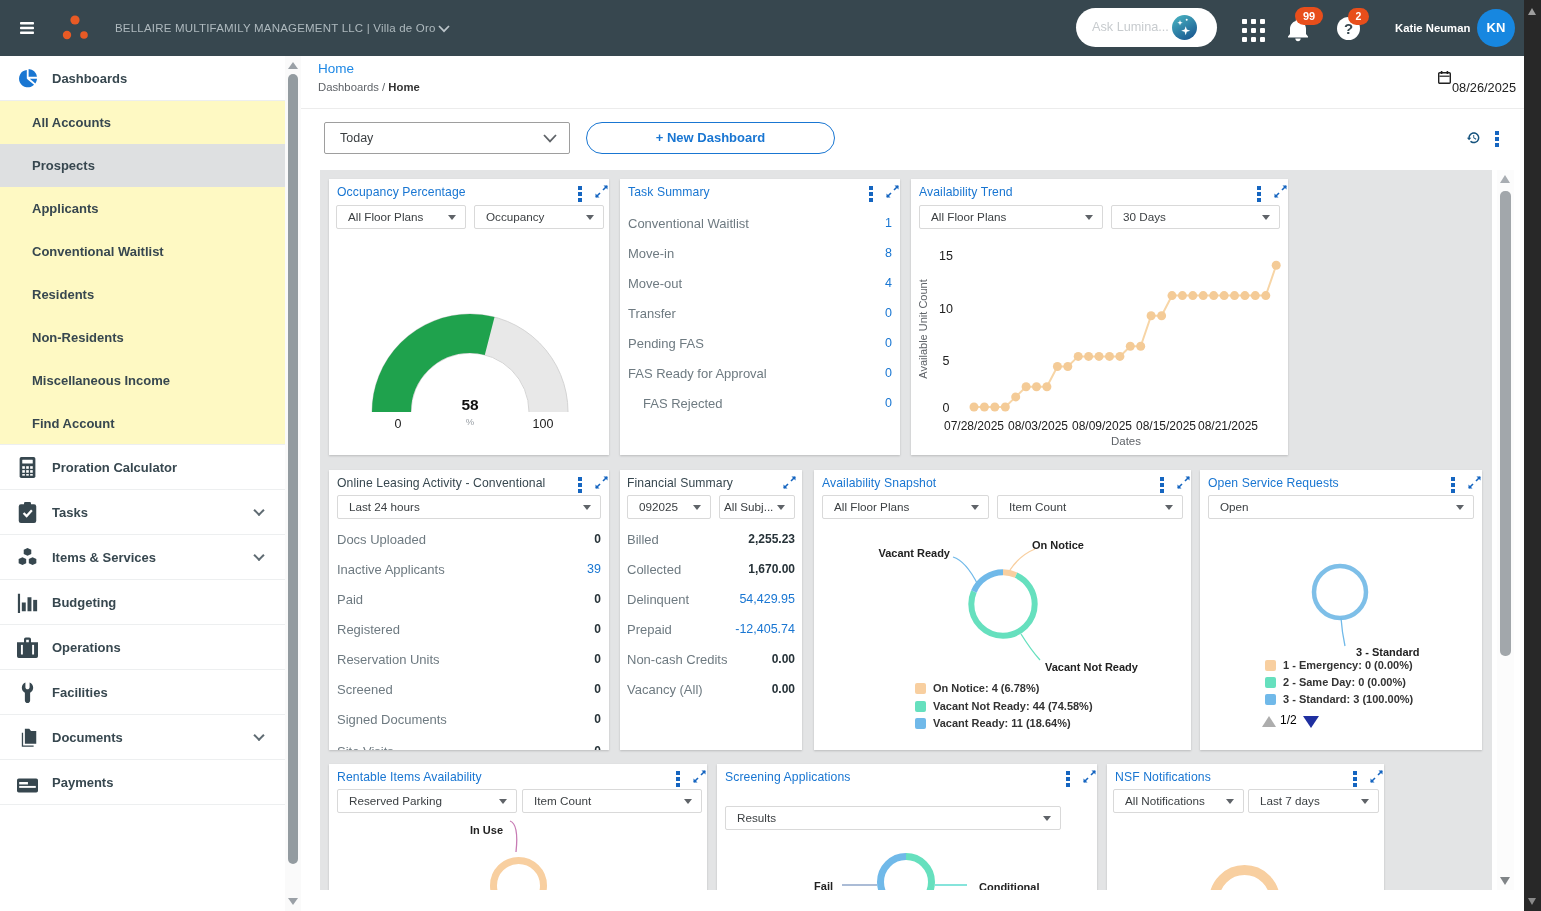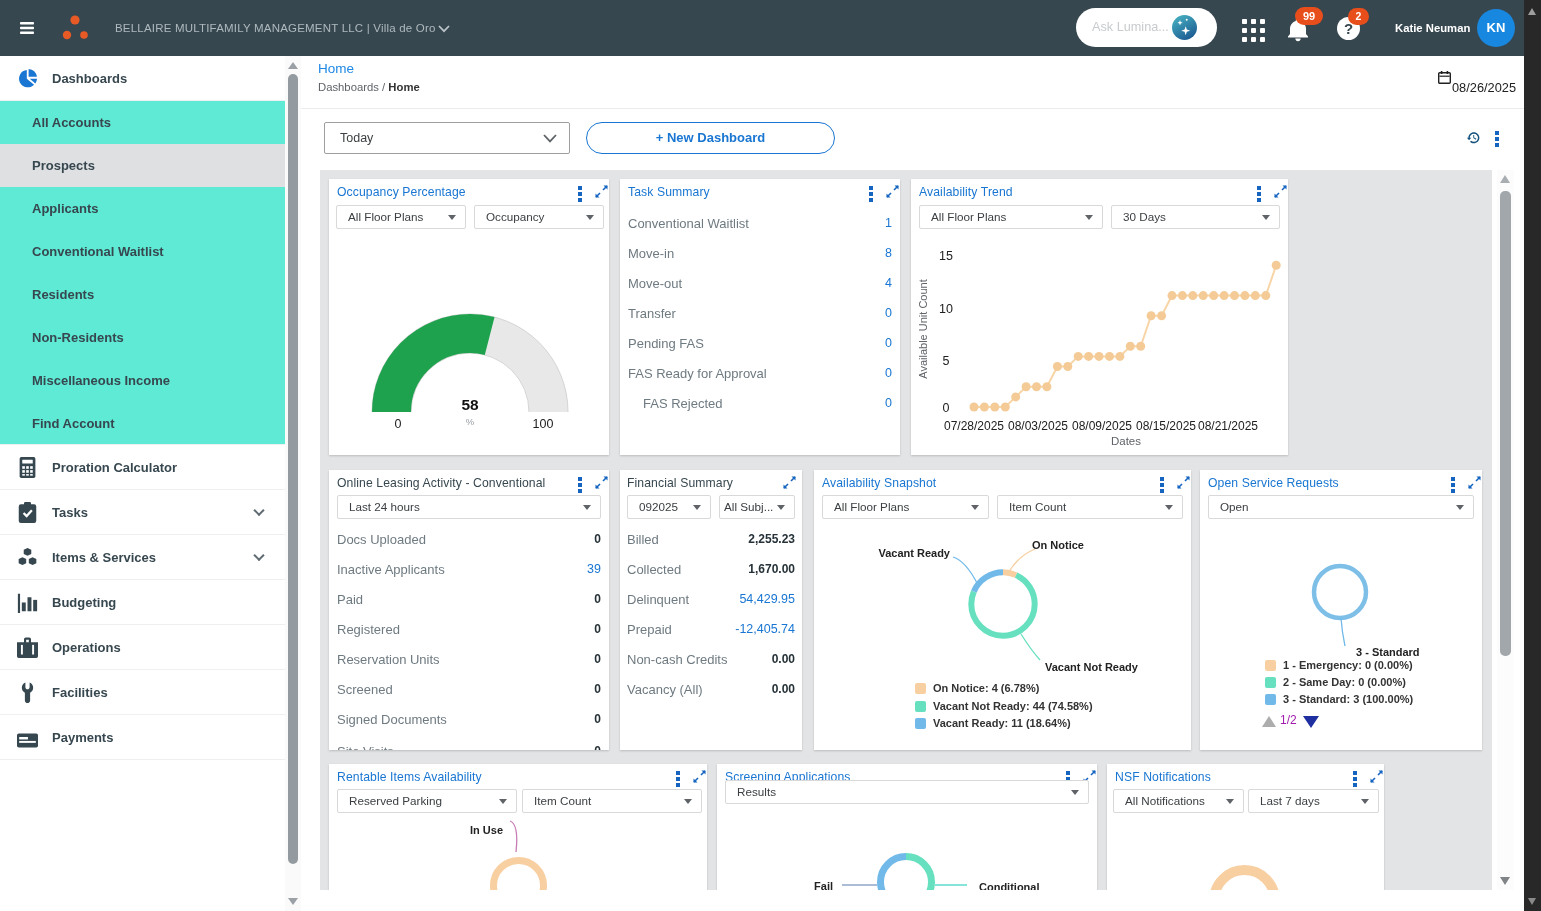--- a/index.html
+++ b/index.html
@@ -12,21 +12,21 @@
 .ctitle { position:absolute; font-size:12.2px; letter-spacing:0.1px; }
 .blue { color:#1976D2; }
 .dd { position:absolute; height:24px; border:1px solid #D9D9D9; border-radius:2px; background:#fff; font-size:11.7px; color:#3c4043; line-height:22px; padding-left:11px; }
 .dd .car { position:absolute; right:9px; top:9px; width:0; height:0; border-left:4.5px solid transparent; border-right:4.5px solid transparent; border-top:5.5px solid #5f6368; }
 .row { position:absolute; font-size:13px; color:#6e7a81; }
 .val { position:absolute; font-size:12.5px; text-align:right; }
 .vblue { color:#1976D2; }
 .vdark { color:#263238; font-weight:bold; font-size:12px; }
 .sitem { position:relative; height:45px; line-height:45px; color:#37474F; font-size:13px; font-weight:bold; border-bottom:1px solid #EDEFF0; }
 .sitem .txt { margin-left:52px; }
-.ssub { position:relative; height:43px; line-height:43px; background:#5eead4; color:#37474F; font-size:13px; font-weight:bold; }
+.ssub { position:relative; height:43px; line-height:43px; background:#fef9c3; color:#37474F; font-size:13px; font-weight:bold; }
 .ssub .txt { margin-left:32px; }
 .chev { position:absolute; right:22px; top:50%; width:8px; height:8px; border-right:2px solid #5f6b72; border-bottom:2px solid #5f6b72; }
 .chev.down { transform:translateY(-70%) rotate(45deg); }
 .chev.up { transform:translateY(-30%) rotate(225deg); }
 .sicon { position:absolute; left:17px; top:12px; width:21px; height:21px; }
 .kebab { position:absolute; width:4px; }
 .kebab i { display:block; width:3.6px; height:3.6px; background:#1565C0; margin-bottom:2.4px; }
 .legend { position:absolute; font-size:11px; font-weight:bold; color:#333; }
 .legend .sq { display:inline-block; width:11px; height:11px; border-radius:2px; vertical-align:-2px; margin-right:7px; }
 </style>
@@ -161,20 +161,28 @@
         <rect x="4.5" y="9" width="2.2" height="11" fill="#fff"></rect>
         <rect x="17.3" y="9" width="2.2" height="11" fill="#fff"></rect>
       </svg>
     <span class="txt">Operations</span>
   </div>
   <div class="sitem">
     <svg class="sicon" viewBox="0 0 24 24" fill="#37474F">
         <path fill-rule="evenodd" d="M9.6 0.6 C7.2 1.5 5.5 3.9 5.5 6.6 C5.5 9.1 6.9 11.2 9 12.2 L9 21 C9 22.6 10.3 24 12 24 C13.7 24 15 22.6 15 21 L15 12.2 C17.1 11.2 18.5 9.1 18.5 6.6 C18.5 3.9 16.8 1.5 14.4 0.6 L14.4 6 C14.4 7.3 13.3 8.4 12 8.4 C10.7 8.4 9.6 7.3 9.6 6 Z"></path>
       </svg>
     <span class="txt">Facilities</span>
+  </div>
+  <div class="sitem">
+    <svg class="sicon" viewBox="0 0 24 24" fill="#37474F">
+        <path d="M9 2 L14 2 L16 4.5 L22 4.5 L22 19 L9 19 Z"></path>
+        <path d="M7 6.5 L7 21 L19 21 L19 22.5 L5.5 22.5 L5.5 6.5 Z"></path>
+      </svg>
+    <span class="txt">Documents</span>
+    <div class="chev down"></div>
   </div>
   <div class="sitem">
     <svg class="sicon" style="top:15px;" viewBox="0 0 24 16" fill="#37474F">
         <rect x="0" y="0" width="24" height="16" rx="2"></rect>
         <rect x="2.5" y="4" width="10" height="2.8" fill="#fff"></rect>
         <rect x="2.5" y="8.5" width="19" height="2.2" fill="#fff"></rect>
       </svg>
     <span class="txt">Payments</span>
   </div>
 </div>
@@ -453,21 +461,21 @@
     <div class="dd" style="left:8px;top:25px;width:266px;">Open<span class="car"></span></div>
     <svg class="abs" style="left:0;top:40px;" width="282" height="240" viewBox="0 0 282 240">
       <circle cx="140" cy="82" r="26" fill="none" stroke="#7EBFE8" stroke-width="4.5"></circle>
       <path d="M141 108 Q142 122 145 136" fill="none" stroke="#70B9E9" stroke-width="1.3"></path>
       <text x="156" y="146" font-size="11" font-weight="bold" fill="#222" font-family="Liberation Sans">3 - Standard</text>
     </svg>
     <div class="legend" style="left:65px;top:189px;"><span class="sq" style="background:#F8CFA0;"></span>1 - Emergency: 0 (0.00%)</div>
     <div class="legend" style="left:65px;top:206px;"><span class="sq" style="background:#66E0BE;"></span>2 - Same Day: 0 (0.00%)</div>
     <div class="legend" style="left:65px;top:223px;"><span class="sq" style="background:#70B9E9;"></span>3 - Standard: 3 (100.00%)</div>
     <div class="abs" style="left:62px;top:246px;width:0;height:0;border-left:7px solid transparent;border-right:7px solid transparent;border-bottom:11px solid #ADADAD;"></div>
-    <div class="abs" style="left:80px;top:243px;font-size:12px;color:#a21caf;">1/2</div>
+    <div class="abs" style="left:80px;top:243px;font-size:12px;color:#000000;">1/2</div>
     <div class="abs" style="left:103px;top:246px;width:0;height:0;border-left:8px solid transparent;border-right:8px solid transparent;border-top:12px solid #1F2FA0;"></div>
   </div>
 
   <div class="card" style="left:9px;top:594px;width:378px;height:280px;">
     <div class="ctitle blue" style="left:8px;top:6px;">Rentable Items Availability</div>
     <div class="kebab" style="left:347px;top:7px;">
         <i></i>
         <i></i>
         <i></i>
       </div>
@@ -496,21 +504,21 @@
         <i></i>
       </div>
     <svg class="abs" style="left:366px;top:6px;" width="13" height="13" viewBox="0 0 13 13">
         <g stroke="#1565C0" stroke-width="1.6" fill="#1565C0">
           <path d="M8 5 L12 1"></path>
           <path d="M12.5 0.5 L8.5 0.5 L12.5 4.5 Z" stroke="none"></path>
           <path d="M5 8 L1 12"></path>
           <path d="M0.5 12.5 L0.5 8.5 L4.5 12.5 Z" stroke="none"></path>
         </g>
       </svg>
-    <div class="dd" style="left:8px;top:16px;width:364px;">Results<span class="car"></span></div>
+    <div class="dd" style="left:8px;top:42px;width:336px;">Results<span class="car"></span></div>
     <svg class="abs" style="left:0;top:40px;" width="380" height="240" viewBox="0 0 380 240">
       <g transform="rotate(-90 189 78)">
         <circle cx="189" cy="78" r="25.5" fill="none" stroke="#66E0BE" stroke-width="7" stroke-dasharray="80.4 83"></circle>
         <circle cx="189" cy="78" r="25.5" fill="none" stroke="#70B9E9" stroke-width="7" stroke-dasharray="80.4 83" stroke-dashoffset="-81.7"></circle>
         <circle cx="189" cy="78" r="25.5" fill="none" stroke="#2BB5AE" stroke-width="7" stroke-dasharray="2.6 160.8" stroke-dashoffset="-80.4"></circle>
       </g>
       <text x="116" y="86" font-size="11" font-weight="bold" fill="#222" text-anchor="end" font-family="Liberation Sans">Fail</text>
       <line x1="125" y1="81" x2="160" y2="81" stroke="#8FA6C8" stroke-width="1.3"></line>
       <text x="262" y="87" font-size="11" font-weight="bold" fill="#222" font-family="Liberation Sans">Conditional</text>
       <line x1="218" y1="81" x2="250" y2="81" stroke="#45D5C8" stroke-width="1.3"></line>

